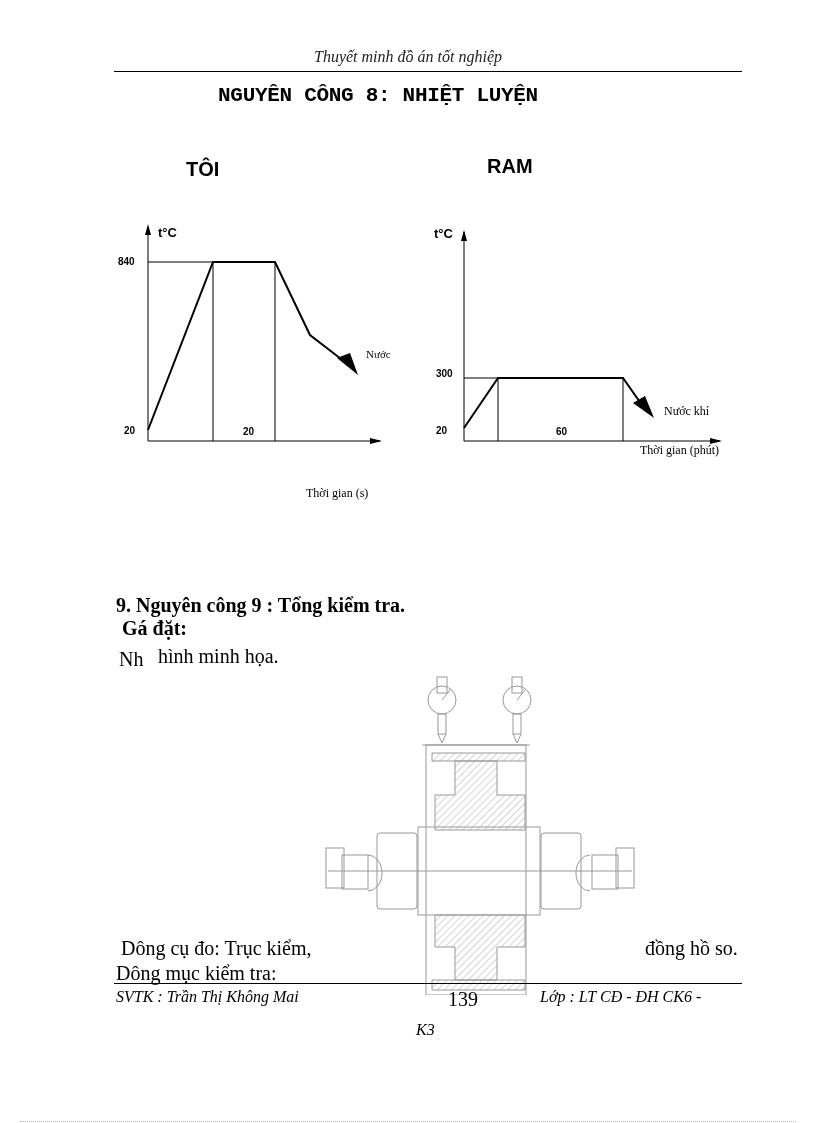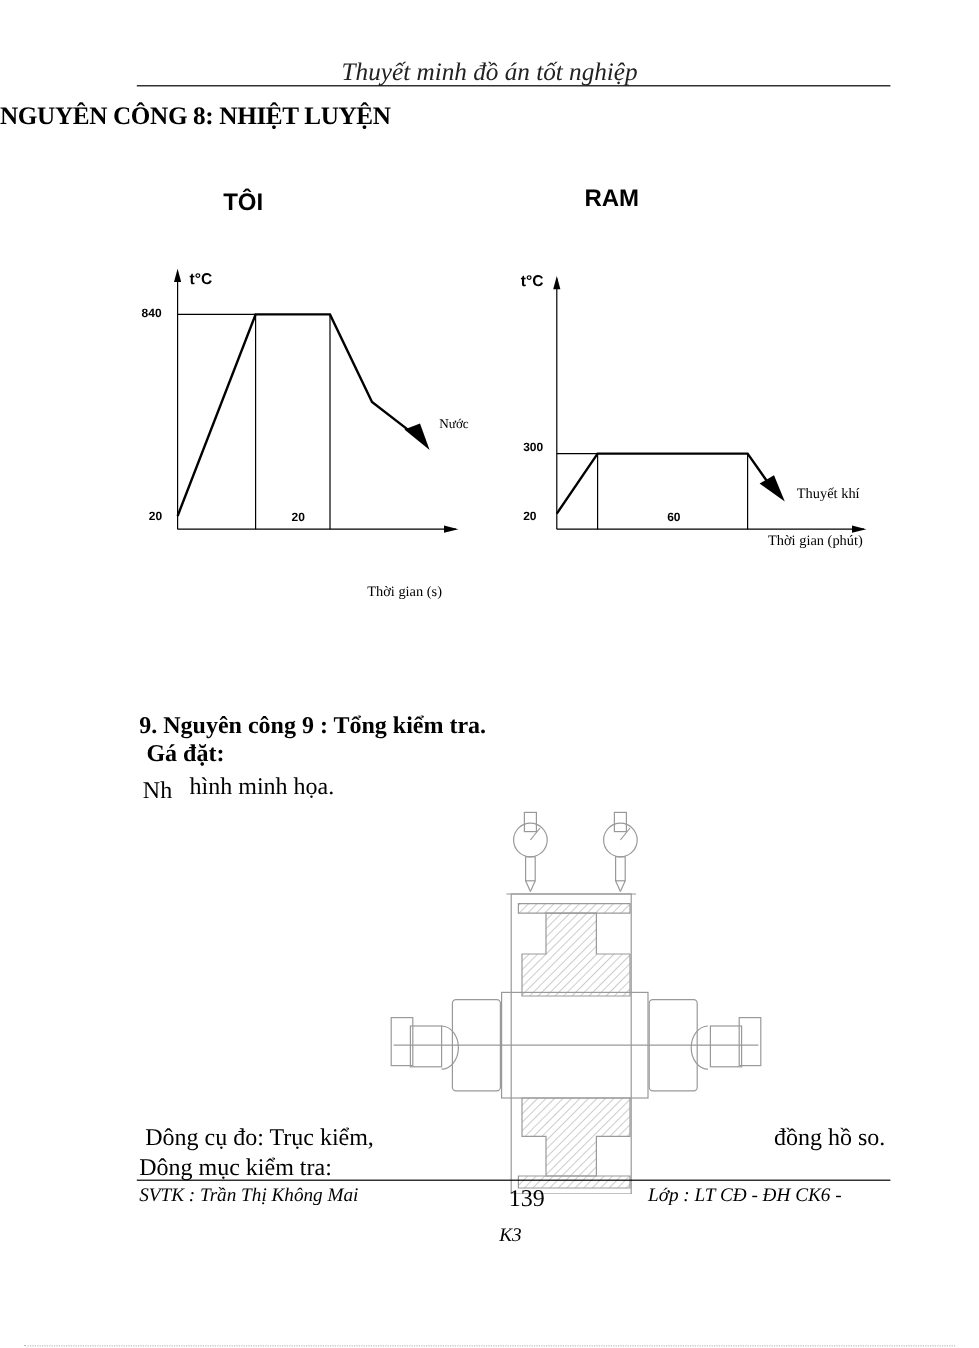--- a/index.html
+++ b/index.html
@@ -1,20 +1,20 @@
 <!DOCTYPE html>
 <html><head>
 <meta charset="utf-8">
 <style>
   html, body { margin: 0; padding: 0; background: #ffffff; }
   body { width: 816px; height: 1123px; position: relative; overflow: hidden; font-family: "Liberation Serif", serif; color: #000; }
   .abs { position: absolute; }
-  .hdr-title { left: 0; width: 816px; top: 48px; text-align: center; font-style: italic; font-size: 21px; color: #222; }
+  .hdr-title { left: 0; width: 816px; top: 48px; text-align: center; font-style: italic; font-size: 16px; color: #222; }
   .hdr-rule { left: 114px; width: 628px; top: 71px; height: 0; border-top: 1px solid #000; }
-  .main-title { left: 0; width: 756px; top: 84px; font-family: Liberation Serif, serif; font-weight: bold; font-size: 21px; letter-spacing: -0.3px; }
+  .main-title { left: 0; width: 756px; top: 84px; text-align: center; font-family: Liberation Mono, monospace; font-weight: bold; font-size: 21px; letter-spacing: -0.3px; }
   .chart-title { font-family: "Liberation Sans", sans-serif; font-weight: bold; font-size: 20px; }
   .body-text { font-size: 20px; }
   .bold { font-weight: bold; }
   .footer-rule { left: 114px; width: 628px; top: 983px; height: 0; border-top: 1px solid #000; }
   .footer { font-style: italic; font-size: 16px; }
   .dotted-bottom { left: 20px; width: 776px; top: 1121px; height: 0; border-top: 1px dotted #bbb; }
 </style>
 </head>
 <body>
 
@@ -54,21 +54,21 @@
   <line x1="44" y1="168" x2="78" y2="168" stroke="#000" stroke-width="1"></line>
   <line x1="78" y1="168" x2="78" y2="231" stroke="#000" stroke-width="1"></line>
   <line x1="203" y1="168" x2="203" y2="231" stroke="#000" stroke-width="1"></line>
   <polyline points="44,218 78,168 203,168 222,195" fill="none" stroke="#000" stroke-width="2"></polyline>
   <polygon points="213,193 225,186 234,208" fill="#000"></polygon>
 </svg>
 <div class="abs bold" style="left:434px; top:226px; font-family:'Liberation Sans',sans-serif; font-size:13px;">t°C</div>
 <div class="abs bold" style="left:436px; top:368px; font-family:'Liberation Sans',sans-serif; font-size:10px;">300</div>
 <div class="abs bold" style="left:436px; top:425px; font-family:'Liberation Sans',sans-serif; font-size:10px;">20</div>
 <div class="abs bold" style="left:556px; top:426px; font-family:'Liberation Sans',sans-serif; font-size:10px;">60</div>
-<div class="abs" style="left:664px; top:404px; font-size:12px;">Thuyết khí</div>
+<div class="abs" style="left:664px; top:404px; font-size:12px;">Nước khí</div>
 <div class="abs" style="left:640px; top:443px; font-size:12px;">Thời gian (phút)</div>
 
 <div class="abs body-text bold" style="left:116px; top:594px;">9. Nguyên công 9 :  Tổng kiểm tra.</div>
 <div class="abs body-text bold" style="left:122px; top:617px;">Gá đặt:</div>
 <div class="abs body-text" style="left:119px; top:648px;">Nh</div>
 <div class="abs body-text" style="left:158px; top:645px;">hình minh họa.</div>
 
 <svg class="abs" style="left:320px; top:675px;" width="320" height="320" stroke="#999" fill="none" stroke-width="1">
   <defs>
     <pattern id="hatch" width="5" height="5" patternUnits="userSpaceOnUse" patternTransform="rotate(45)">
@@ -113,17 +113,17 @@
 
   <line x1="8" y1="196" x2="312" y2="196"></line>
 </svg>
 
 <div class="abs body-text" style="left:121px; top:937px;">Dông cụ đo: Trục kiểm,</div>
 <div class="abs body-text" style="left:645px; top:937px;">đồng hồ so.</div>
 <div class="abs body-text" style="left:116px; top:962px;">Dông mục kiểm tra:</div>
 
 <div class="abs footer-rule"></div>
 <div class="abs footer" style="left:116px; top:988px;">SVTK :  Trần Thị Không Mai</div>
-<div class="abs body-text" style="left:424px; top:988px;text-align:center;">139</div>
+<div class="abs body-text" style="left:448px; top:988px;text-align:center;">139</div>
 <div class="abs footer" style="left:540px; top:988px;">Lớp : LT CĐ - ĐH CK6 -</div>
 <div class="abs footer" style="left:416px; top:1021px;">K3</div>
 
 <div class="abs dotted-bottom"></div>
 
 </body></html>

